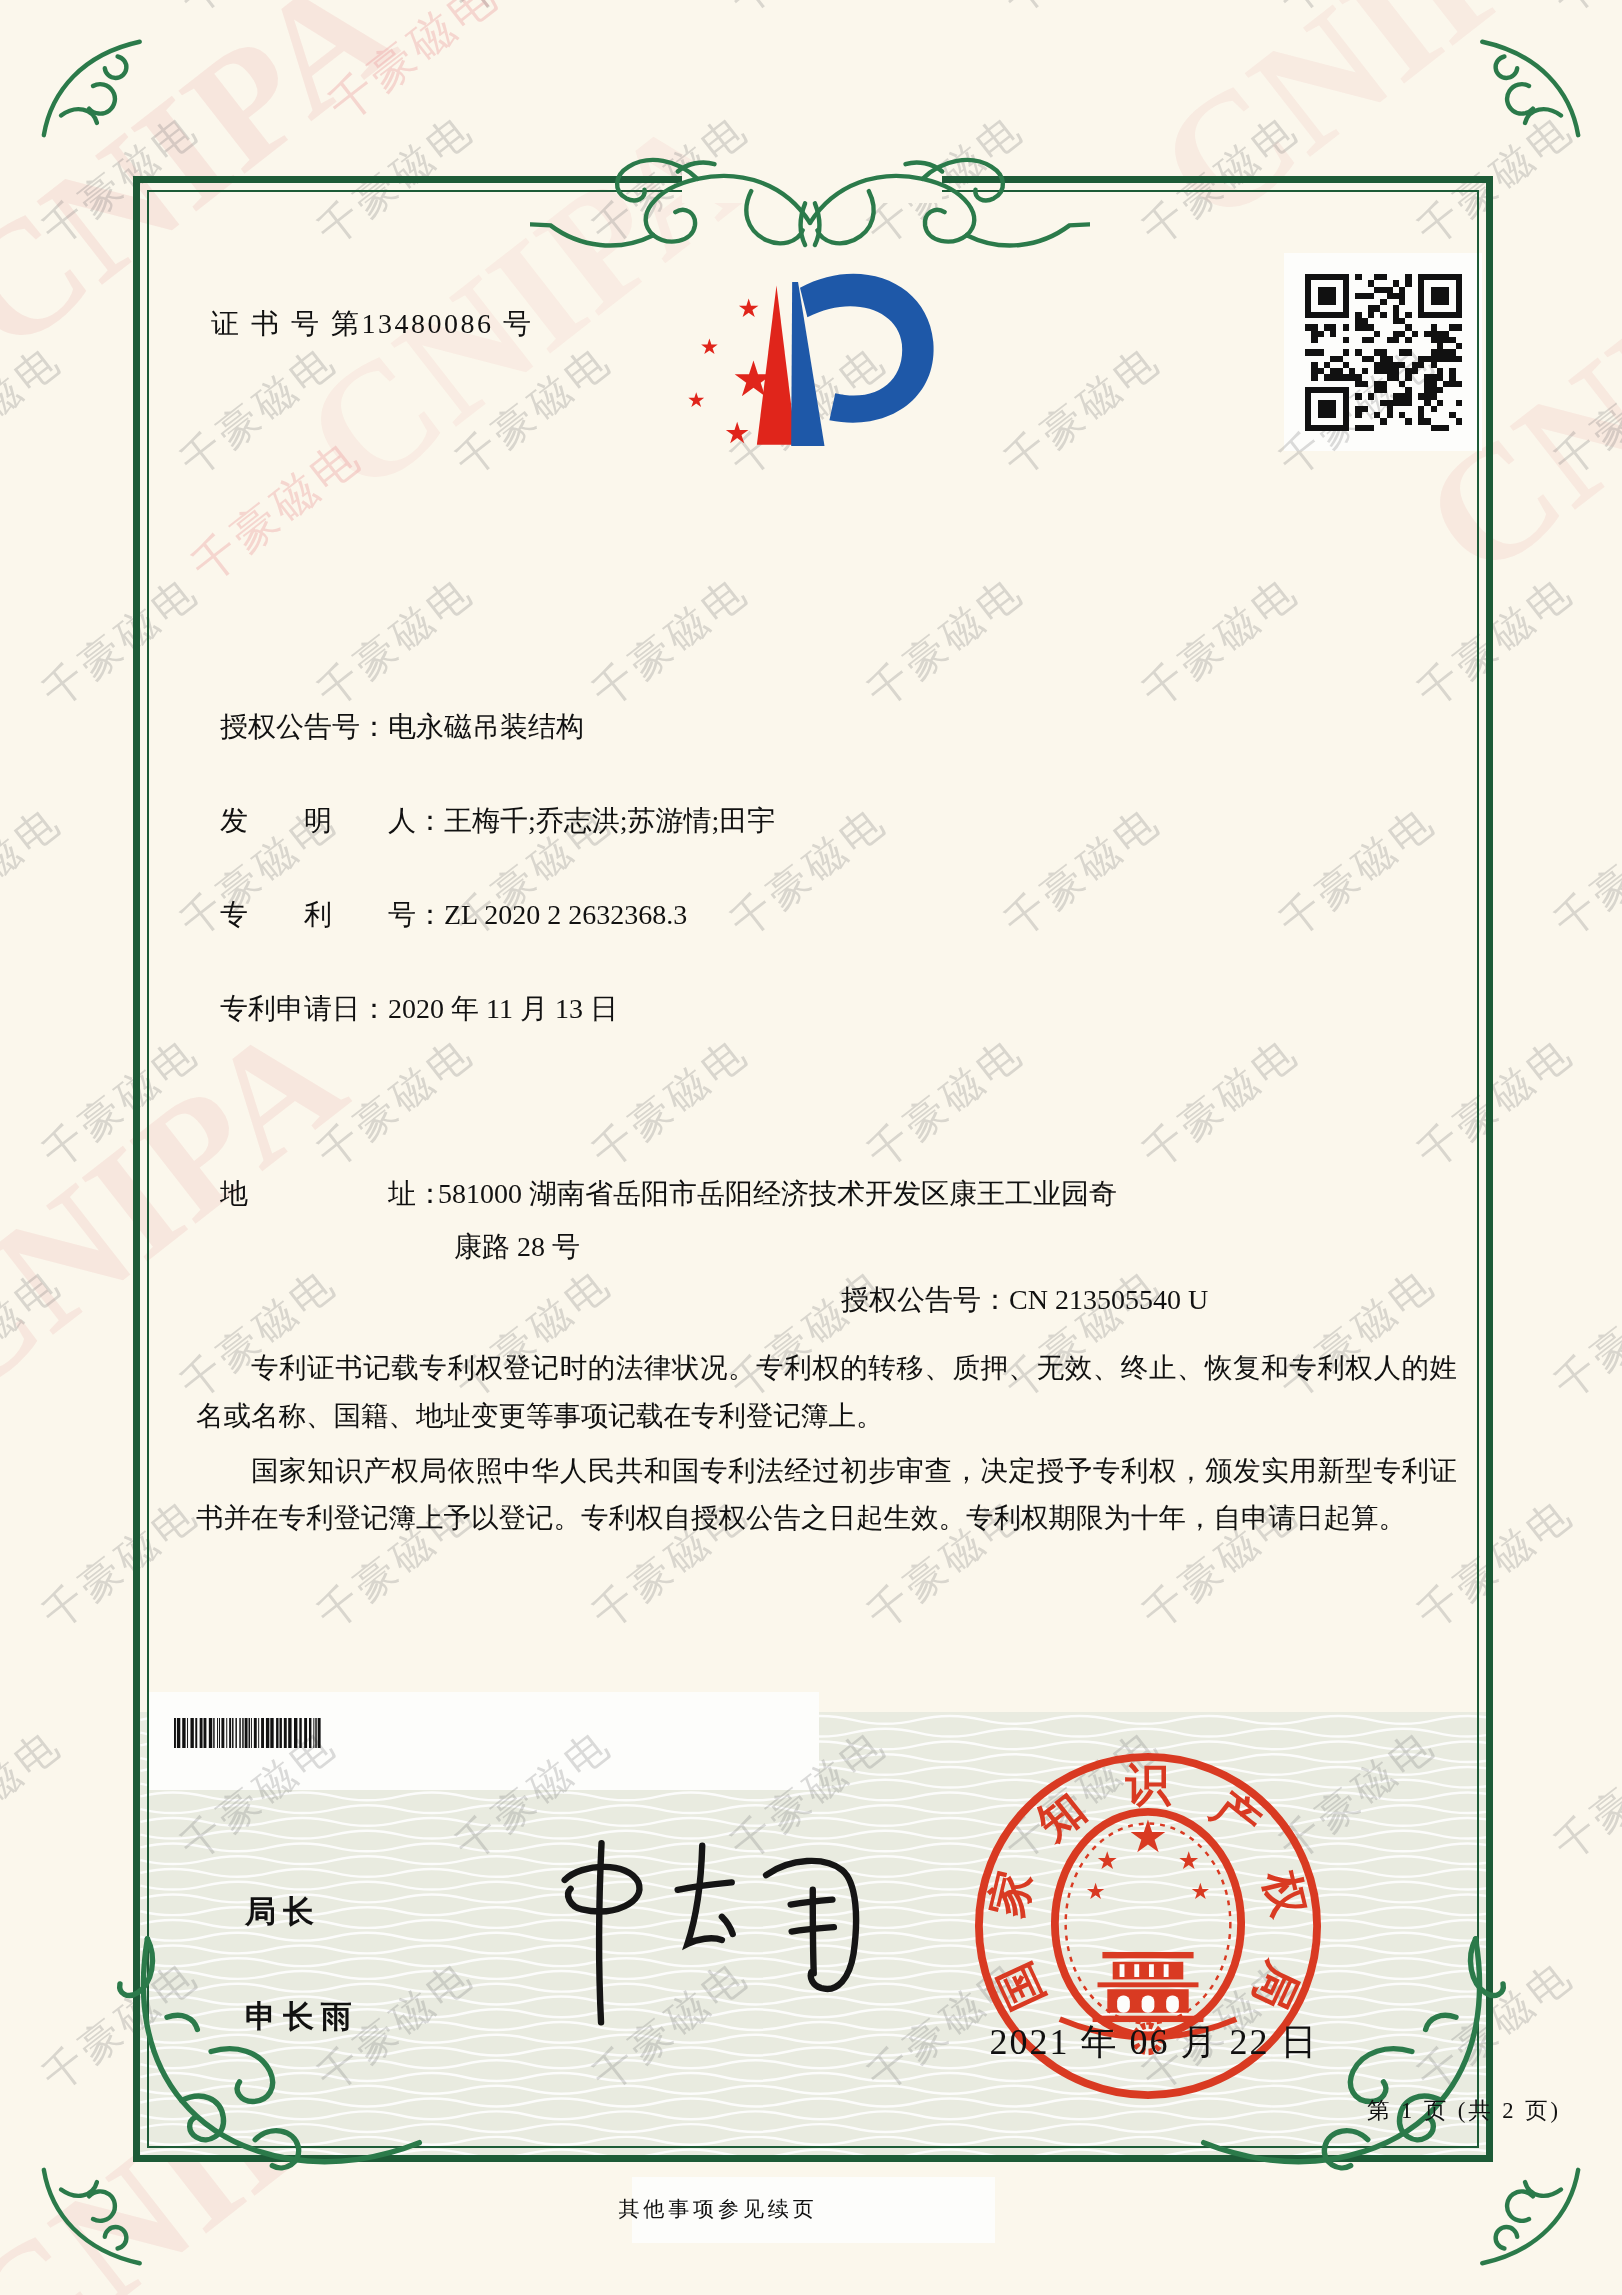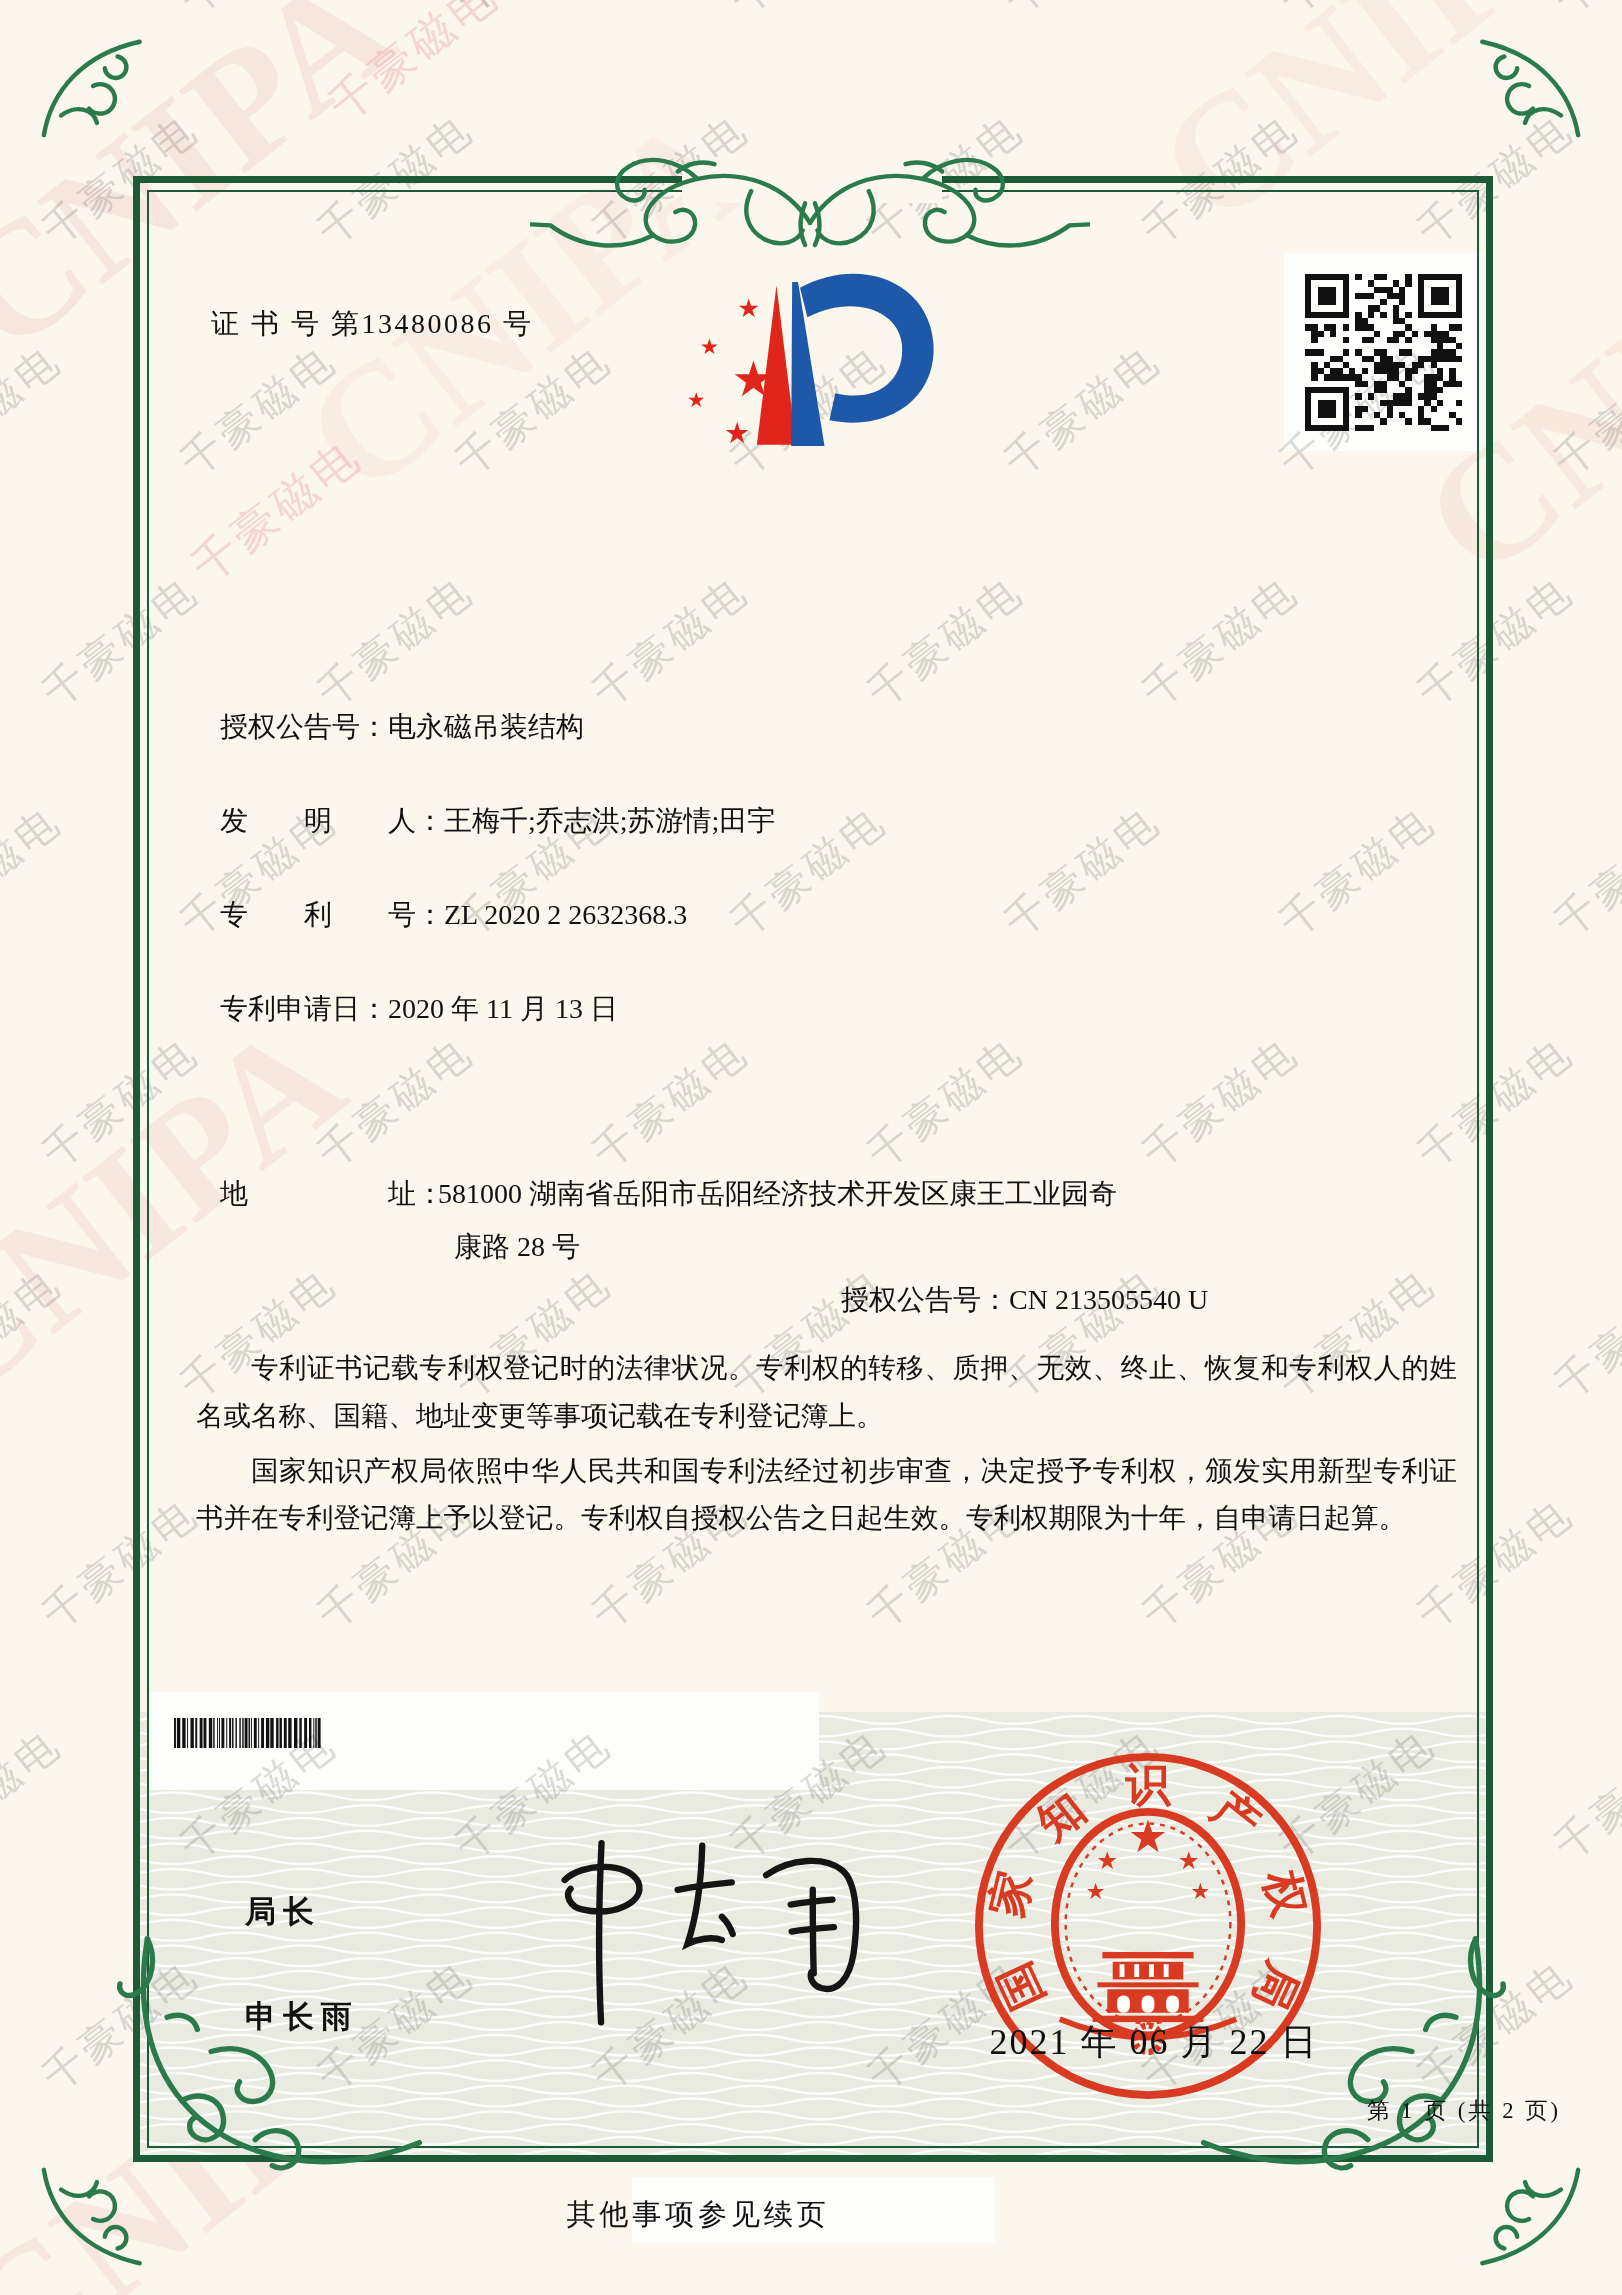--- a/index.html
+++ b/index.html
@@ -54,21 +54,21 @@
   .row{position:absolute;left:220px;font-size:28px;white-space:nowrap;z-index:6;}
   .row .lbl,.row .val{font-size:28px;}
   .addr-val{position:absolute;font-size:28px;white-space:nowrap;z-index:6;}
   .paras{position:absolute;left:196px;top:1344px;width:1261px;z-index:6;}
   .paras p{
     margin:0 0 6.9px 0;font-size:27.5px;line-height:1.74;
     text-align:justify;text-indent:2em;
   }
   .director-label{position:absolute;left:245px;font-size:31px;font-weight:bold;letter-spacing:6.9px;z-index:6;}
   .footer-page{position:absolute;left:0;top:2095px;width:1561px;text-align:right;font-size:22.6px;letter-spacing:2.9px;z-index:6;}
-  .note-bottom{position:absolute;left:0;top:2195px;width:1396px;text-align:center;font-size:29px;letter-spacing:3.9px;z-index:6;}
+  .note-bottom{position:absolute;left:0;top:2195px;width:1396px;text-align:center;font-size:21px;letter-spacing:3.9px;z-index:6;padding-left:20px;}
   
   .logo{position:absolute;left:653px;top:251px;width:294px;height:255px;z-index:6;}
   
   #barcode{position:absolute;left:173px;top:1718px;z-index:6;}
   #qr{position:absolute;left:1305px;top:274px;z-index:6;}
   
   #signature{position:absolute;left:491px;top:1816px;z-index:6;}
   
   .seal{position:absolute;left:974px;top:1752px;width:348px;height:348px;z-index:7;}
   .seal-ring{position:absolute;left:0;top:0;}

